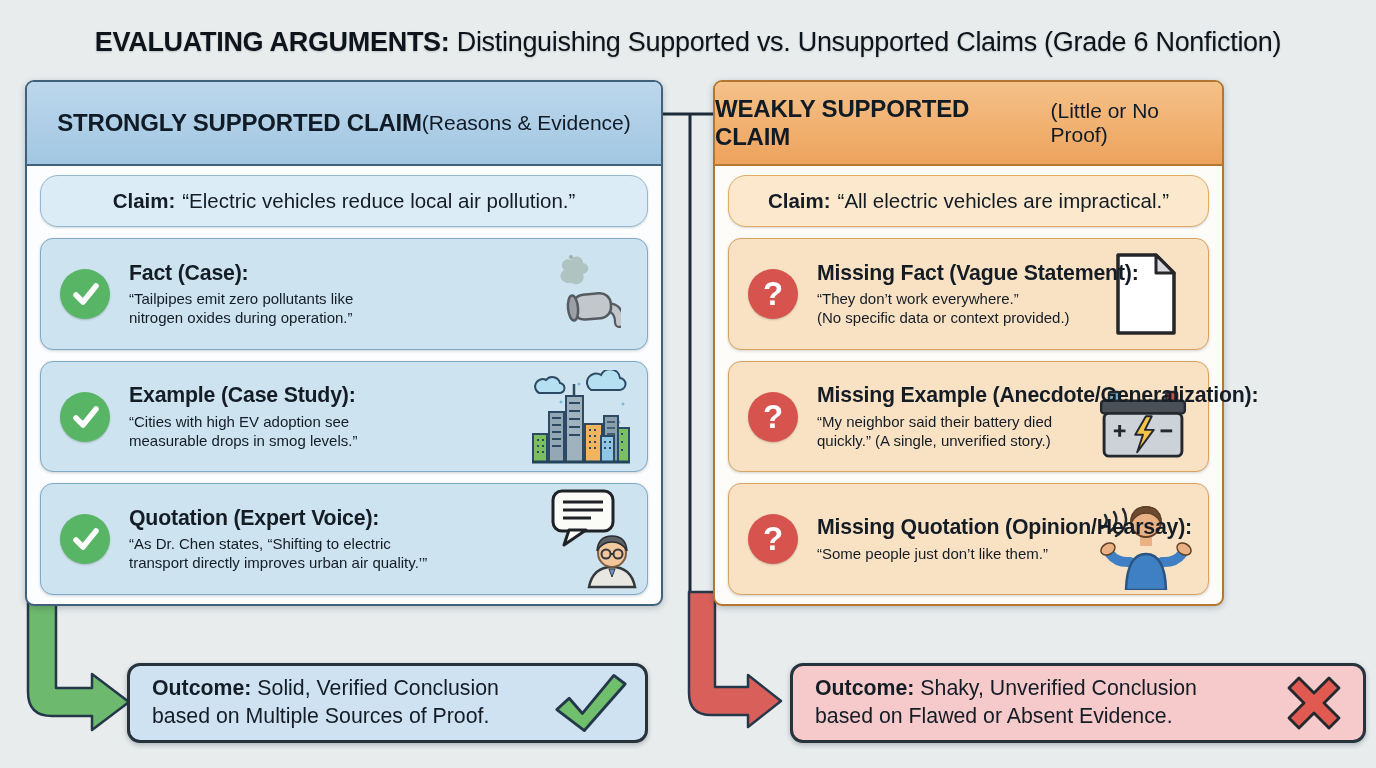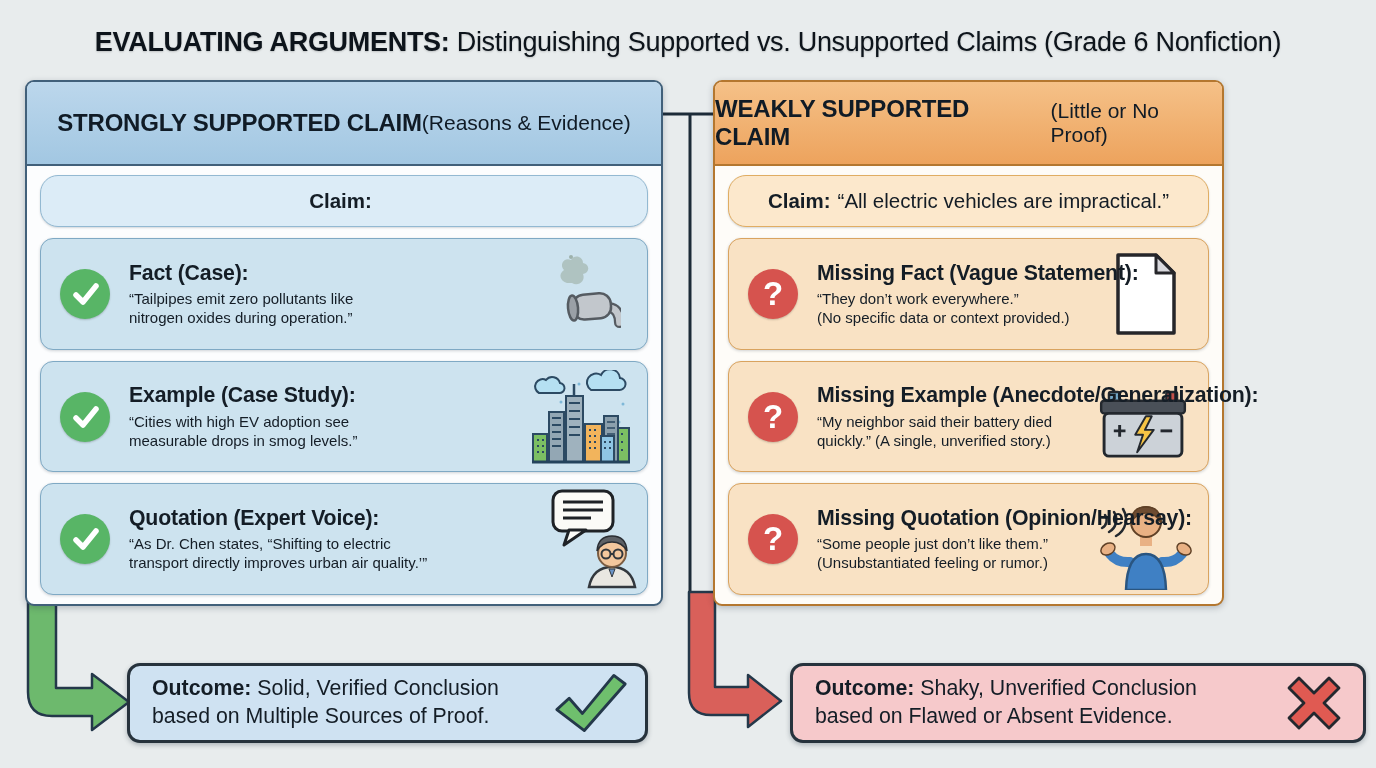--- a/index.html
+++ b/index.html
@@ -83,20 +83,21 @@
 
   <div class="panel left">
     <div class="panel-header">
       <div class="panel-title">STRONGLY SUPPORTED CLAIM</div>
       <div class="panel-subtitle">(Reasons &amp; Evidence)</div>
     </div>
     <div class="panel-body">
 
       <div class="claim-box">
         <b>Claim:</b>
+        <span>“Electric vehicles reduce local air pollution.”</span>
       </div>
 
       <div class="card">
         <div class="badge check">
           <svg width="27" height="22" viewBox="0 0 27 22">
             <path d="M4,12 L11,19 L24,3" stroke="#ffffff" stroke-width="5.5" fill="none" stroke-linecap="round" stroke-linejoin="round"></path>
           </svg>
         </div>
         <div class="card-content">
           <div class="card-heading">Fact (Case):</div>
@@ -221,21 +222,20 @@
           <path d="M65,42 h12" stroke="#23282e" stroke-width="3"></path>
           <path d="M50,27 l-11,19 h8 l-6,18 l17,-23 h-9 l7,-14 z" fill="#f6c445" stroke="#23282e" stroke-width="2" stroke-linejoin="round"></path>
         </svg>
       </div>
 
       <div class="card">
         <div class="badge question">?</div>
         <div class="card-content">
           <div class="card-heading">Missing Quotation (Opinion/Hearsay):</div>
           <div class="card-line">“Some people just don’t like them.”</div>
-          <div class="card-line">(Unsubstantiated feeling or rumor.)</div>
         </div>
         <svg class="card-icon icon-shrug" width="102" height="94" viewBox="0 0 102 94">
           <path d="M8,32 a9,9 0 0 0 3,-13" stroke="#23282e" stroke-width="2.5" fill="none" stroke-linecap="round"></path>
           <path d="M15,36 a14,14 0 0 0 5,-20" stroke="#23282e" stroke-width="2.5" fill="none" stroke-linecap="round"></path>
           <path d="M22,40 a19,19 0 0 0 7,-27" stroke="#23282e" stroke-width="2.5" fill="none" stroke-linecap="round"></path>
           <path d="M36,66 q-13,1 -20,-8" stroke="#3f80c4" stroke-width="10" fill="none" stroke-linecap="round"></path>
           <path d="M68,66 q13,1 20,-8" stroke="#3f80c4" stroke-width="10" fill="none" stroke-linecap="round"></path>
           <ellipse cx="14" cy="53" rx="7.5" ry="5.5" fill="#e9b184" stroke="#5f4026" stroke-width="1.5" transform="rotate(-30 14 53)"></ellipse>
           <ellipse cx="90" cy="53" rx="7.5" ry="5.5" fill="#e9b184" stroke="#5f4026" stroke-width="1.5" transform="rotate(30 90 53)"></ellipse>
           <rect x="46" y="38" width="12" height="12" fill="#e9b184"></rect>

